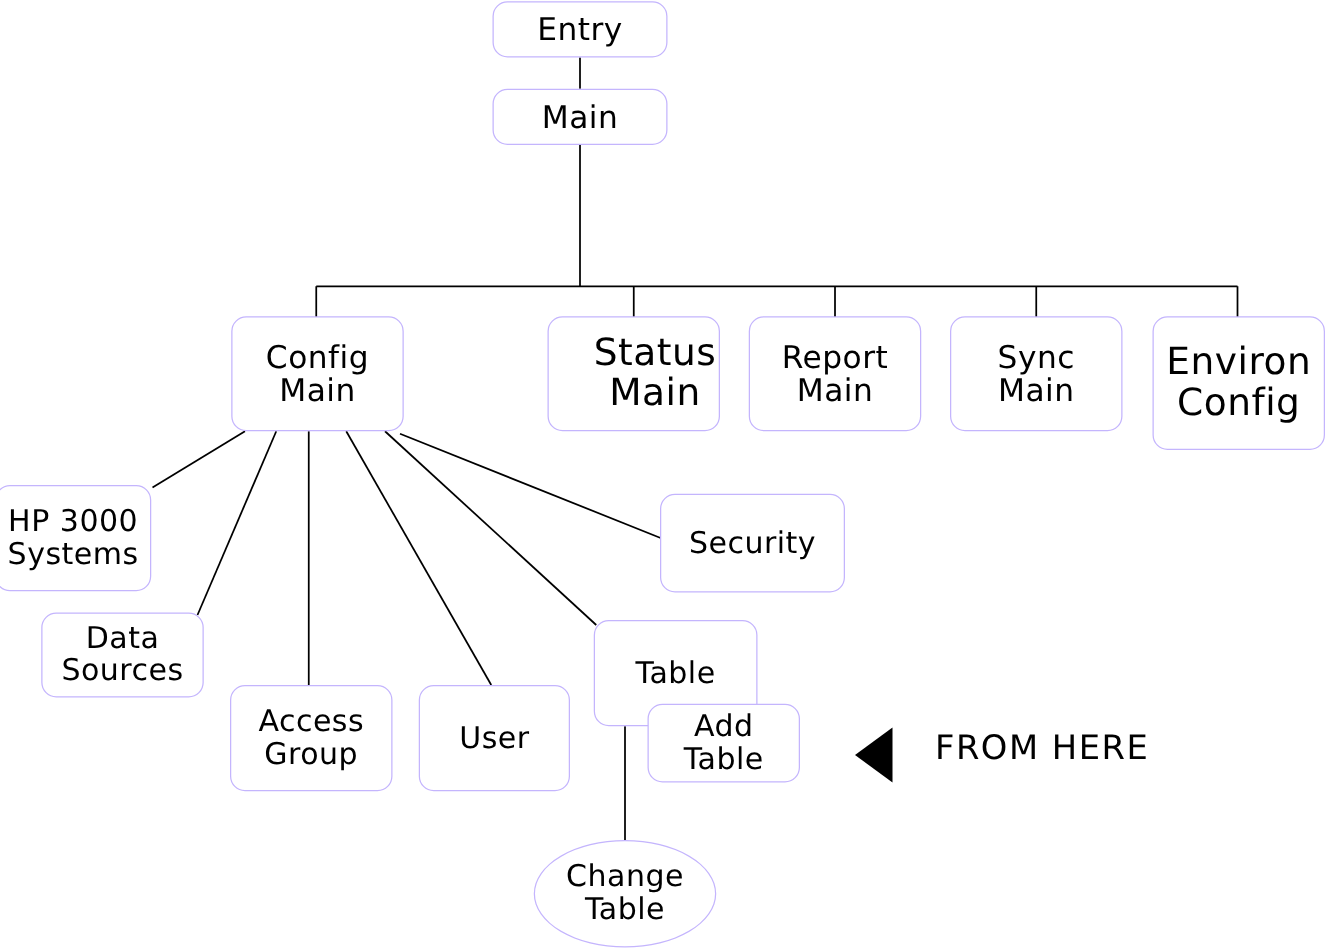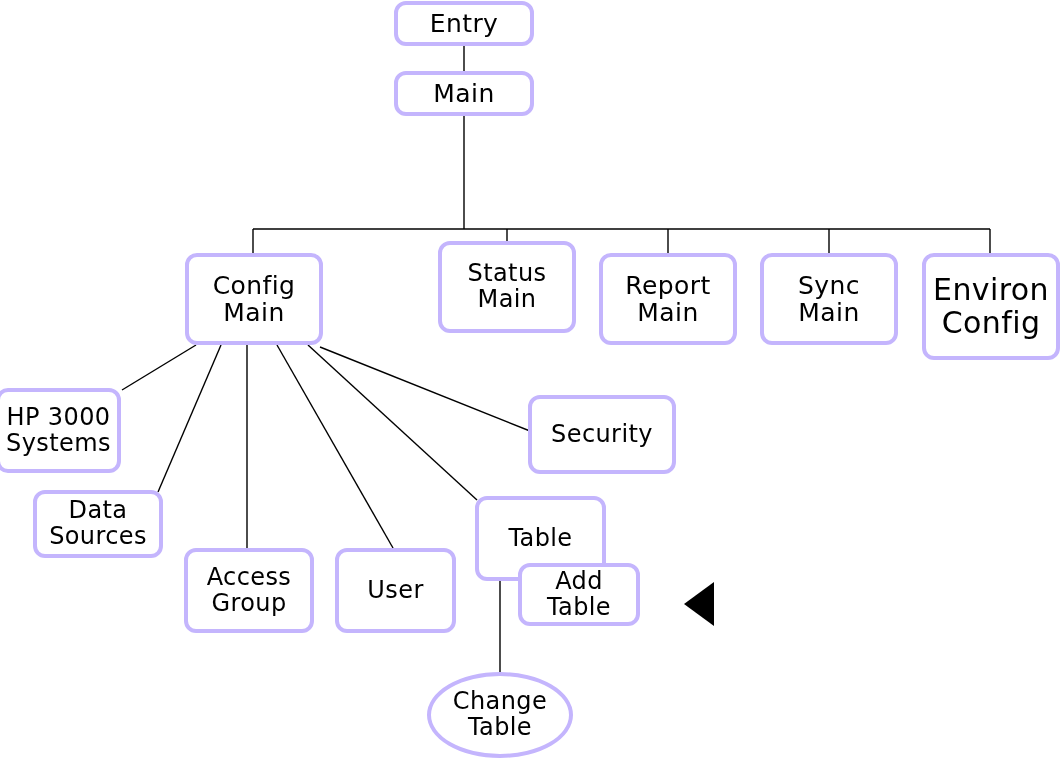--- a/index.html
+++ b/index.html
@@ -18,21 +18,21 @@
   #edges {
     position: absolute;
     left: 0;
     top: 0;
     width: 1061px;
     height: 759px;
   }
   .node {
     position: absolute;
     box-sizing: border-box;
-    border: 4px solid #c4b5fd;
+    border: 1px solid #c4b5fd;
     background: #ffffff;
     display: flex;
     align-items: center;
     justify-content: center;
     text-align: center;
     color: #000000;
     line-height: 1.08;
     letter-spacing: 0.4px;
   }
   .node.rect {
@@ -88,21 +88,21 @@
       <div class="node rect" style="left: 394px; top: 1px; width: 140px; height: 45px; font-size: 25px;">
         <span class="label">Entry</span>
       </div>
       <div class="node rect" style="left: 394px; top: 71px; width: 140px; height: 45px; font-size: 25px;">
         <span class="label">Main</span>
       </div>
       <div class="node rect" style="left: 185px; top: 253px; width: 138px; height: 92px; font-size: 25px;">
         <span class="label">Config
 Main</span>
       </div>
-      <div class="node rect" style="left: 438px; top: 241px; width: 138px; height: 92px; font-size: 24px;">
+      <div class="node rect" style="left: 438px; top: 253px; width: 138px; height: 92px; font-size: 30px; justify-content: flex-end;">
         <span class="label">Status
 Main</span>
       </div>
       <div class="node rect" style="left: 599px; top: 253px; width: 138px; height: 92px; font-size: 25px;">
         <span class="label">Report
 Main</span>
       </div>
       <div class="node rect" style="left: 760px; top: 253px; width: 138px; height: 92px; font-size: 25px; align-items: center;">
         <span class="label">Sync
 Main</span>
@@ -136,14 +136,15 @@
         <span class="label">Add
 Table</span>
       </div>
       <div class="node ellipse" style="left: 427px; top: 672px; width: 146px; height: 86px; font-size: 24px;">
         <span class="label">Change
 Table</span>
       </div>
     </div>
 
   <div class="tri" style="left: 684px; top: 582px;"></div>
+  <div class="annot" style="left: 748px; top: 583px; font-size: 27px;">FROM HERE</div>
 
 </div>
 
 </body></html>

